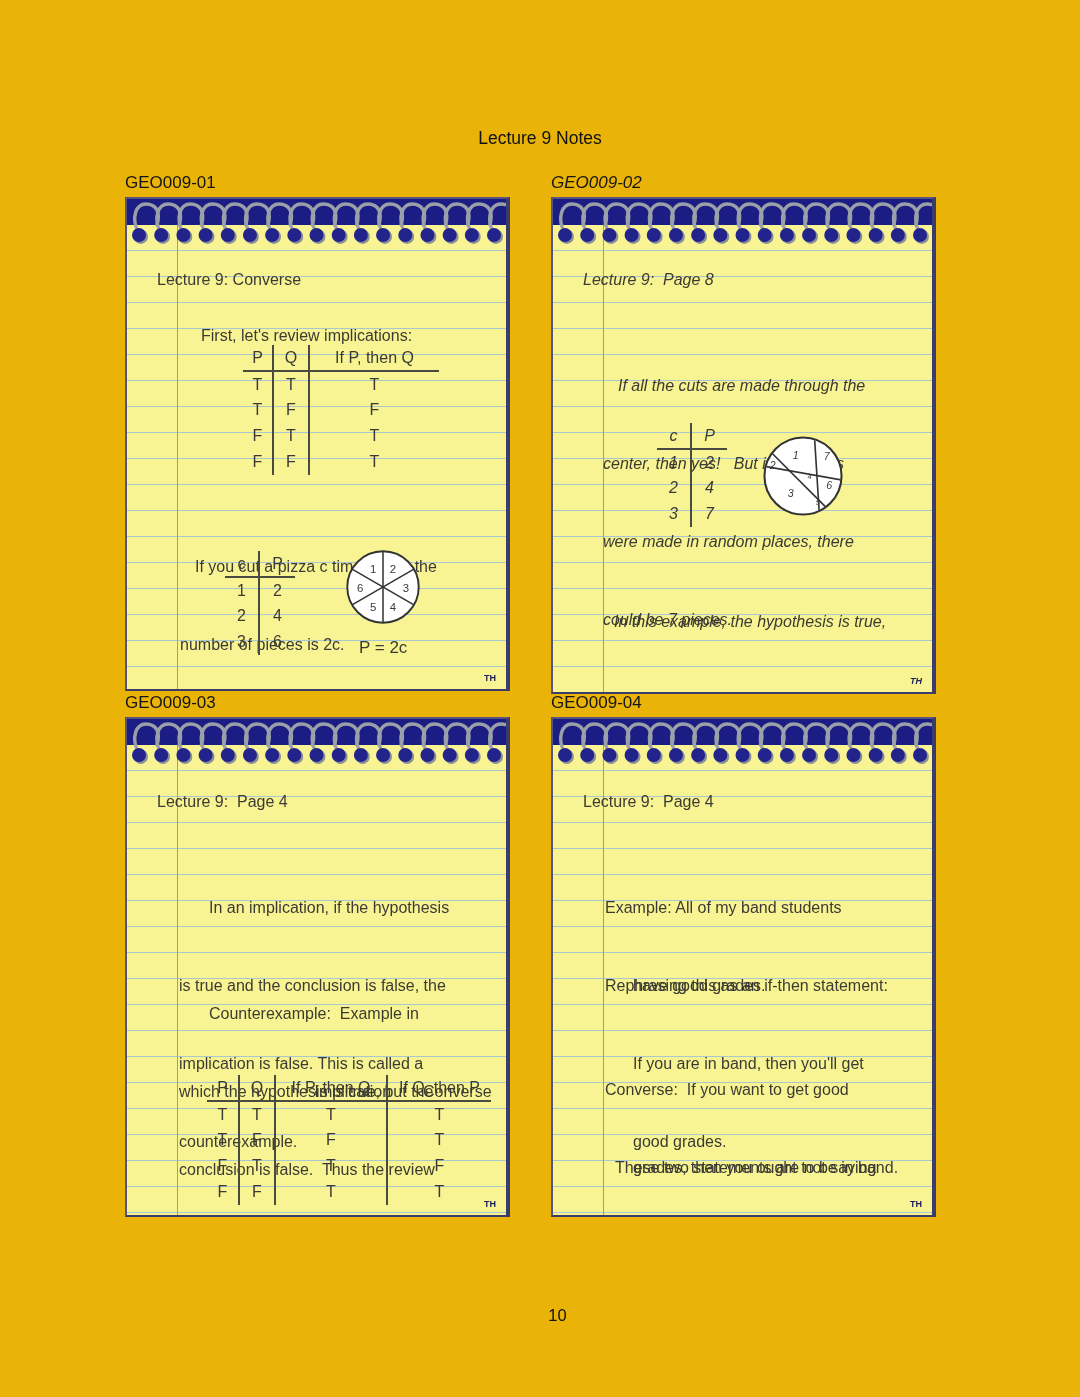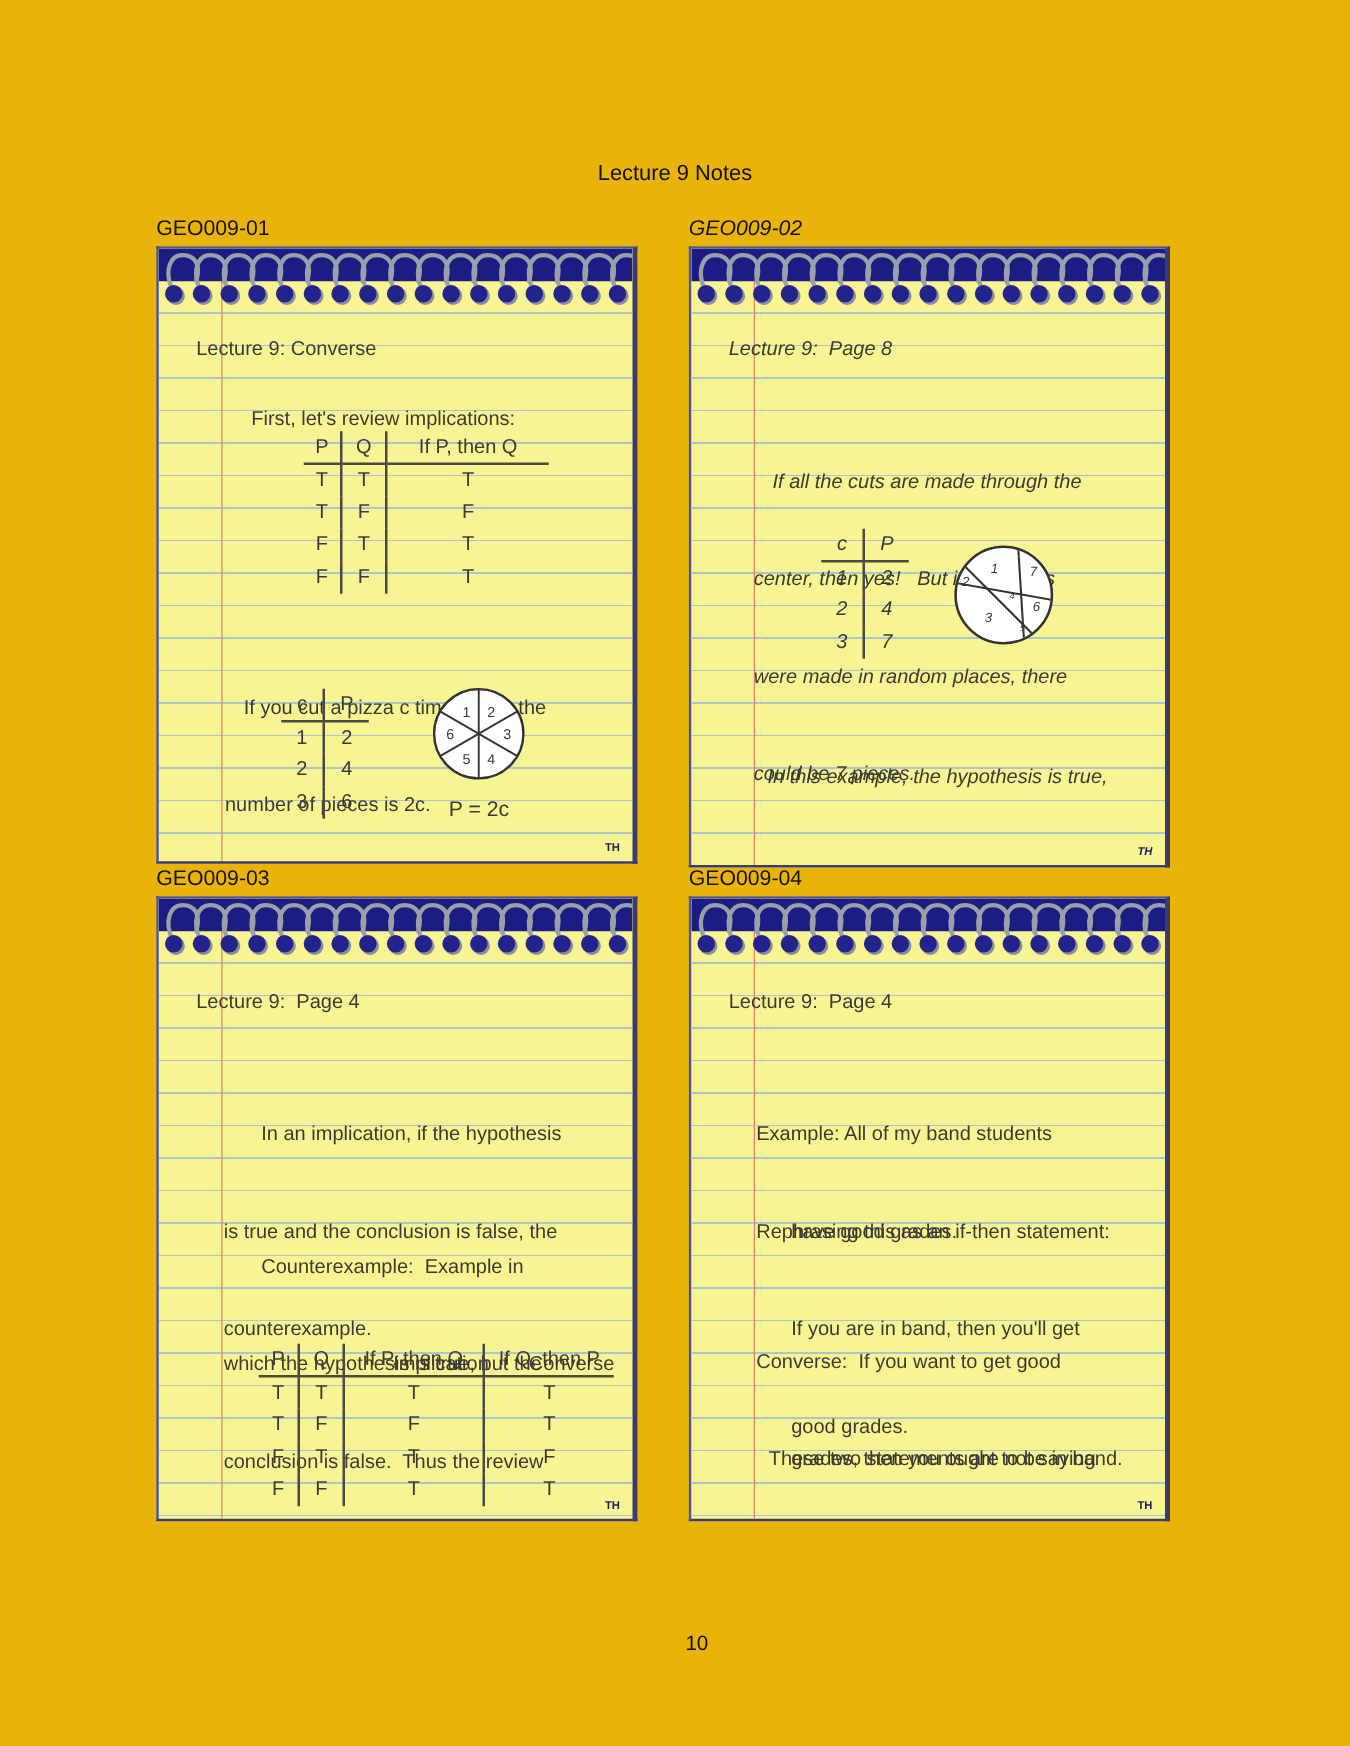--- a/index.html
+++ b/index.html
@@ -363,20 +363,21 @@
           <circle cx="367" cy="36" r="7" fill="#23238c"></circle>
         </svg>
       <div class="rules"></div>
       <div class="mline"></div>
 
       <div class="ln" style="left:30px;top:70px;">Lecture 9:  Page 4</div>
 
       <div class="para ind-first30" style="left:52px;top:124px;">
         <div>In an implication, if the hypothesis</div>
         <div>is true and the conclusion is false, the</div>
+        <div>implication is false. This is called a</div>
         <div>counterexample.</div>
       </div>
 
       <div class="para ind-first30" style="left:52px;top:230px;">
         <div>Counterexample:  Example in</div>
         <div>which the hypothesis is true, but the</div>
         <div>conclusion is false.  Thus the review</div>
         
       </div>
 

